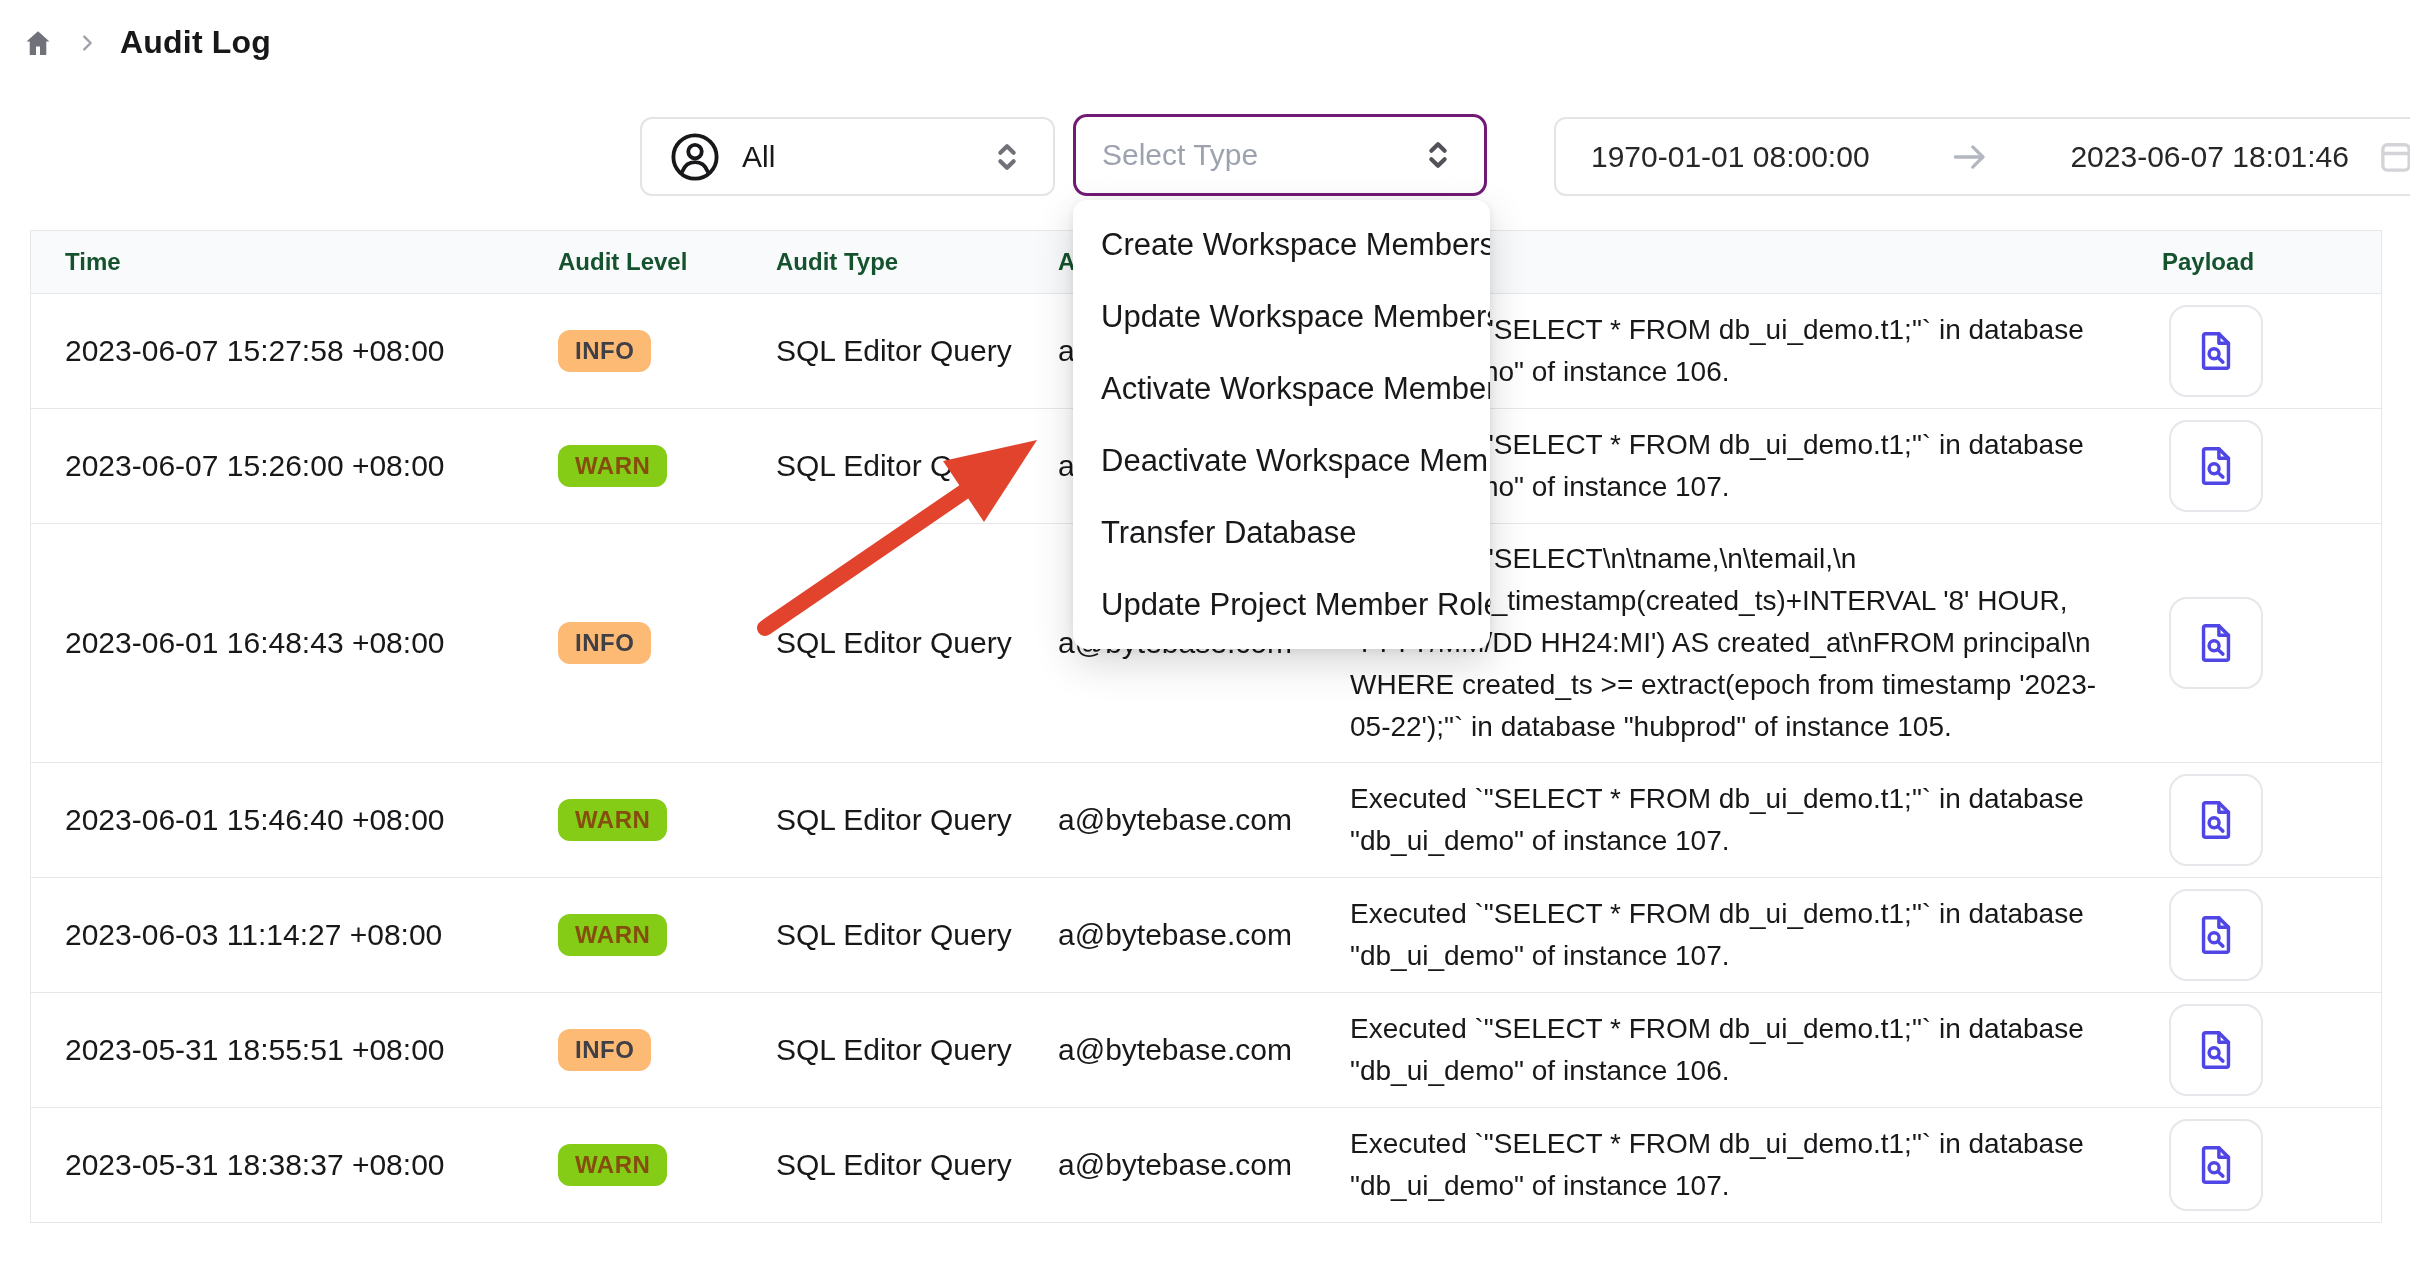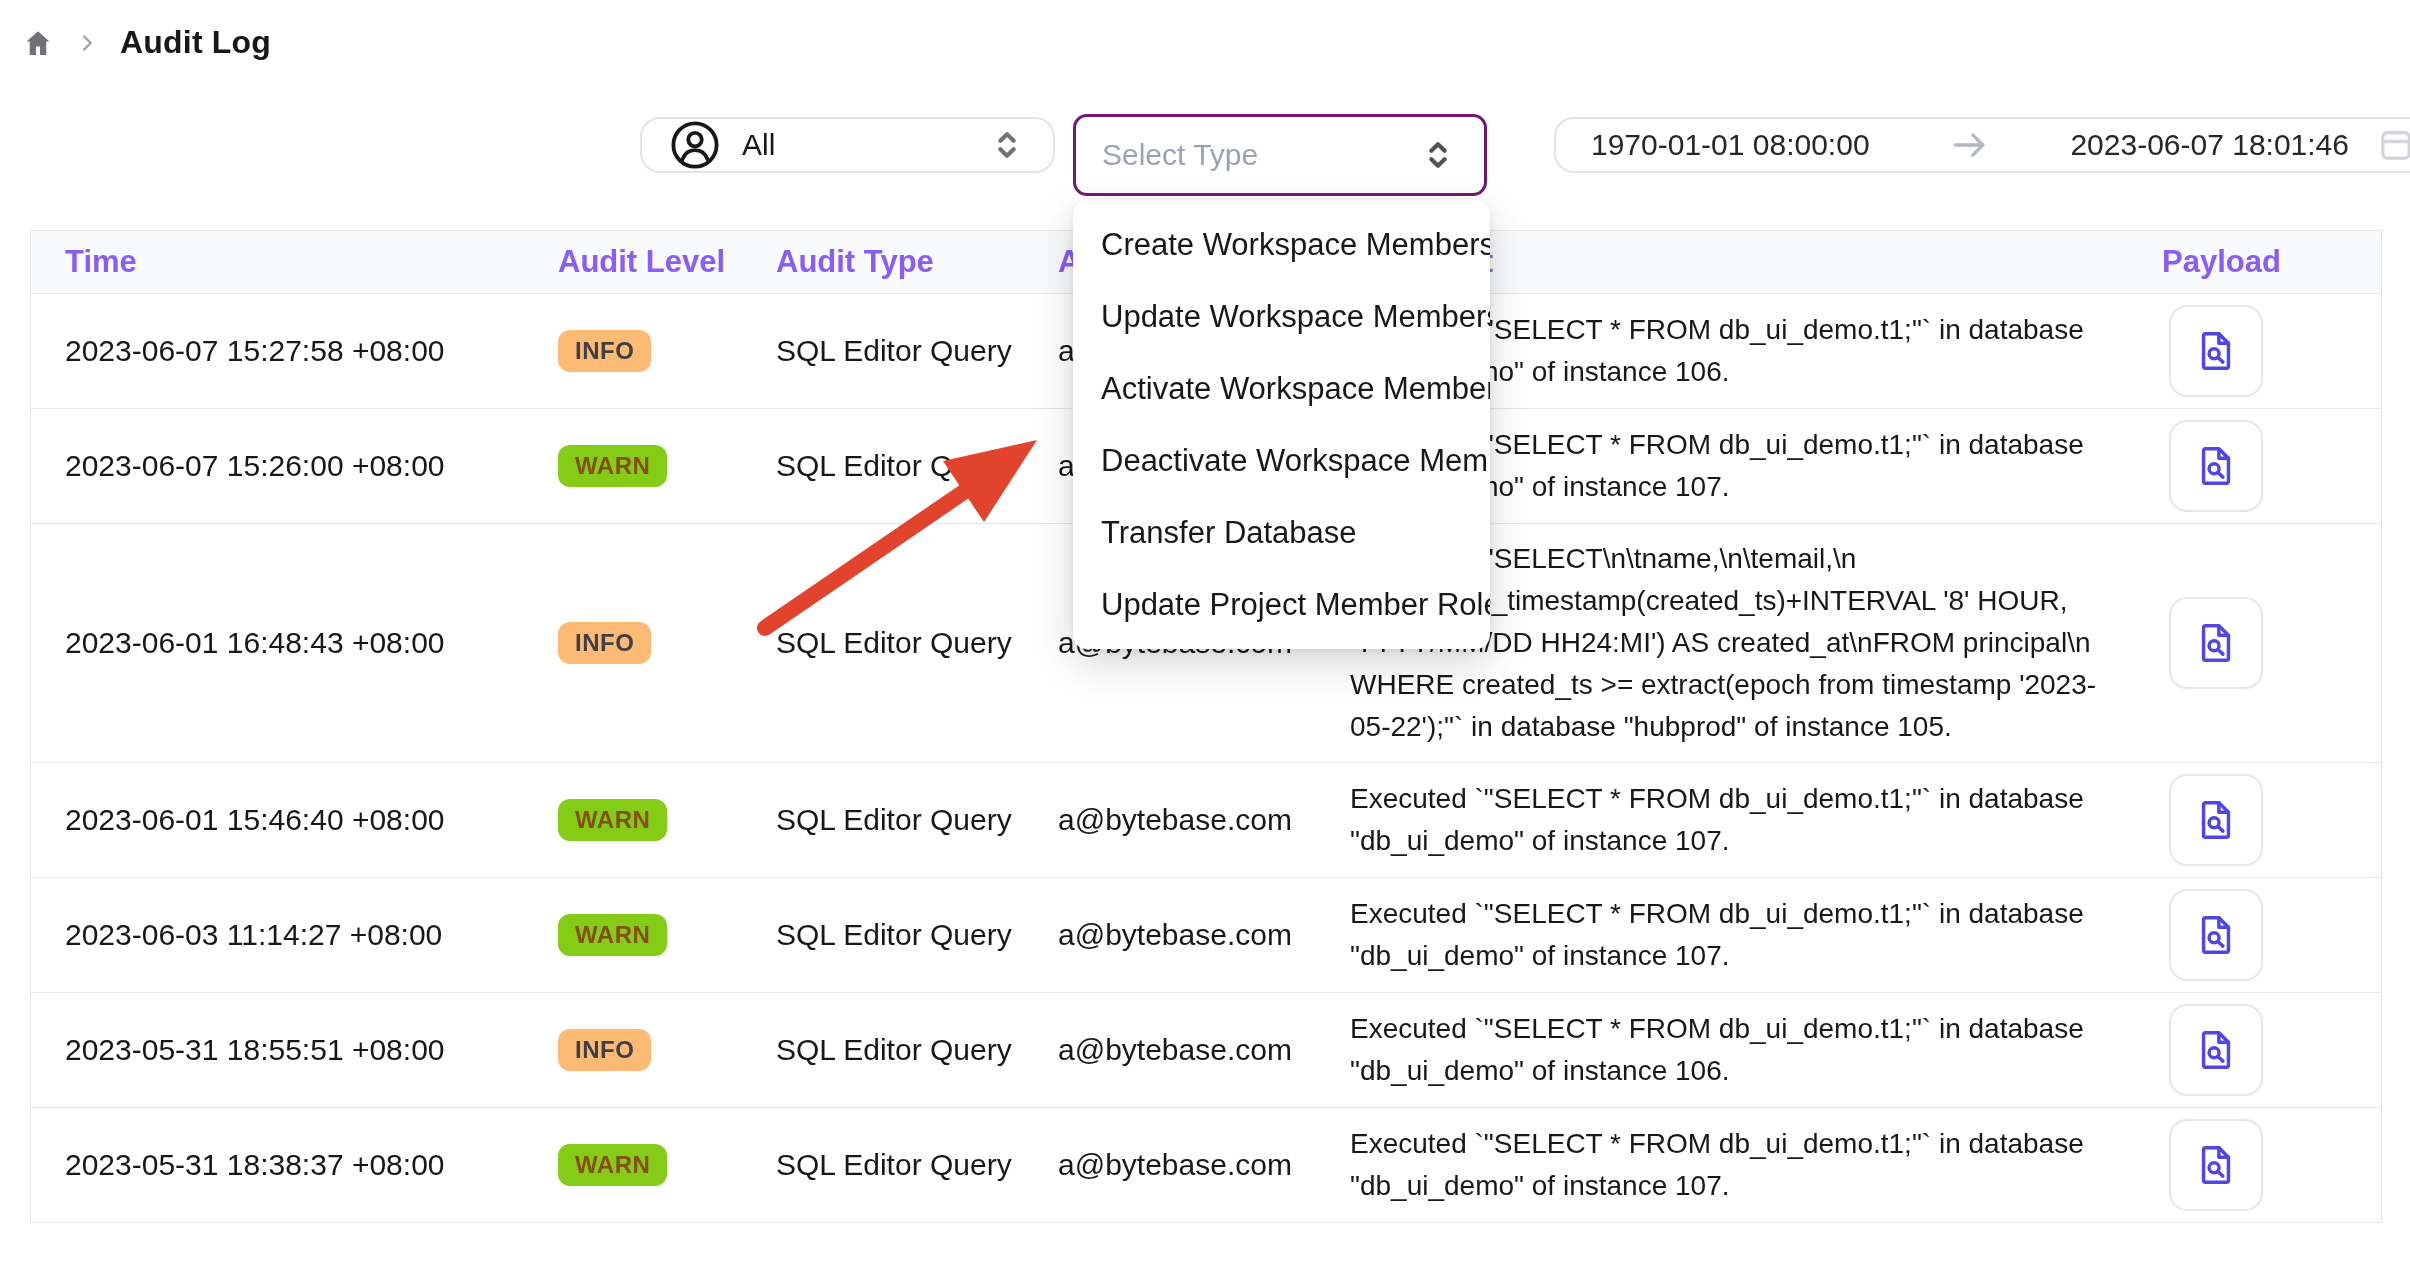--- a/index.html
+++ b/index.html
@@ -4,22 +4,22 @@
 <style>
   * { margin:0; padding:0; box-sizing:border-box; }
   html,body { width:2410px; height:1268px; overflow:hidden; background:#ffffff;
     font-family:"Liberation Sans", sans-serif; color:#18181b; }
 
   
   .breadcrumb { position:absolute; left:22px; top:24px; display:flex; align-items:center; gap:22px; }
   .breadcrumb .title { font-size:32px; font-weight:600; color:#18181b; letter-spacing:.2px; }
 
   
-  .control { position:absolute; top:117px; height:56px; background:#fff;
-    border:2px solid #e4e4e7; border-radius:20px; display:flex; align-items:center; }
+  .control { position:absolute; top:117px; height:79px; background:#fff;
+    border:2px solid #e4e4e7; border-radius:12px; display:flex; align-items:center; }
   .actor-select { left:640px; width:415px; padding:0 26px; gap:20px; cursor:pointer; }
   .actor-select .value { font-size:30px; color:#18181b; }
   .actor-select .spacer { flex:1; }
 
   .type-select { left:1073px; top:114px; width:414px; height:82px;
     border:3px solid #701a75; border-radius:14px; padding:0 26px; cursor:pointer; }
   .type-select .placeholder { font-size:30px; color:#9ca3af; }
   .type-select .spacer { flex:1; }
 
   .date-range { left:1554px; width:877px; padding:0 12px;justify-content:flex-end; }
@@ -27,21 +27,21 @@
   .date-range .start { margin-left:23px; }
   .date-range .mid { flex:1; display:flex; justify-content:center; }
   .date-range .cal { margin-left:26px; }
 
   
   .audit-table { position:absolute; left:30px; top:230px; width:2352px;
     border:1px solid #e5e7eb; border-bottom:none; }
   .tr { display:grid; grid-template-columns:527px 218px 282px 292px 790px 243px;
     align-items:center; border-bottom:1px solid #e5e7eb; background:#fff; }
   .thead { height:63px; background:#f9fafb; }
-  .th { font-size:31px; font-weight:600; color:#8b5cf6; white-space:nowrap; overflow:hidden; }
+  .th { font-size:24px; font-weight:600; color:#14532d; white-space:nowrap; overflow:hidden; }
   .c-time { padding-left:34px; }
   .th.c-payload { padding-left:22px; }
   .row { min-height:115px; }
   .td { font-size:30px; color:#18181b; }
   .td.c-comment { font-size:28px; line-height:42px; padding:14px 10px 14px 0;
     overflow-wrap:break-word; word-break:normal; }
   .badge { display:inline-block; padding:7px 17px; border-radius:12px;
     font-size:24px; font-weight:700; letter-spacing:.5px; }
   .badge.INFO { background:#fdba74; color:#3f3f46; }
   .badge.WARN { background:#84cc16; color:#854d0e; }

